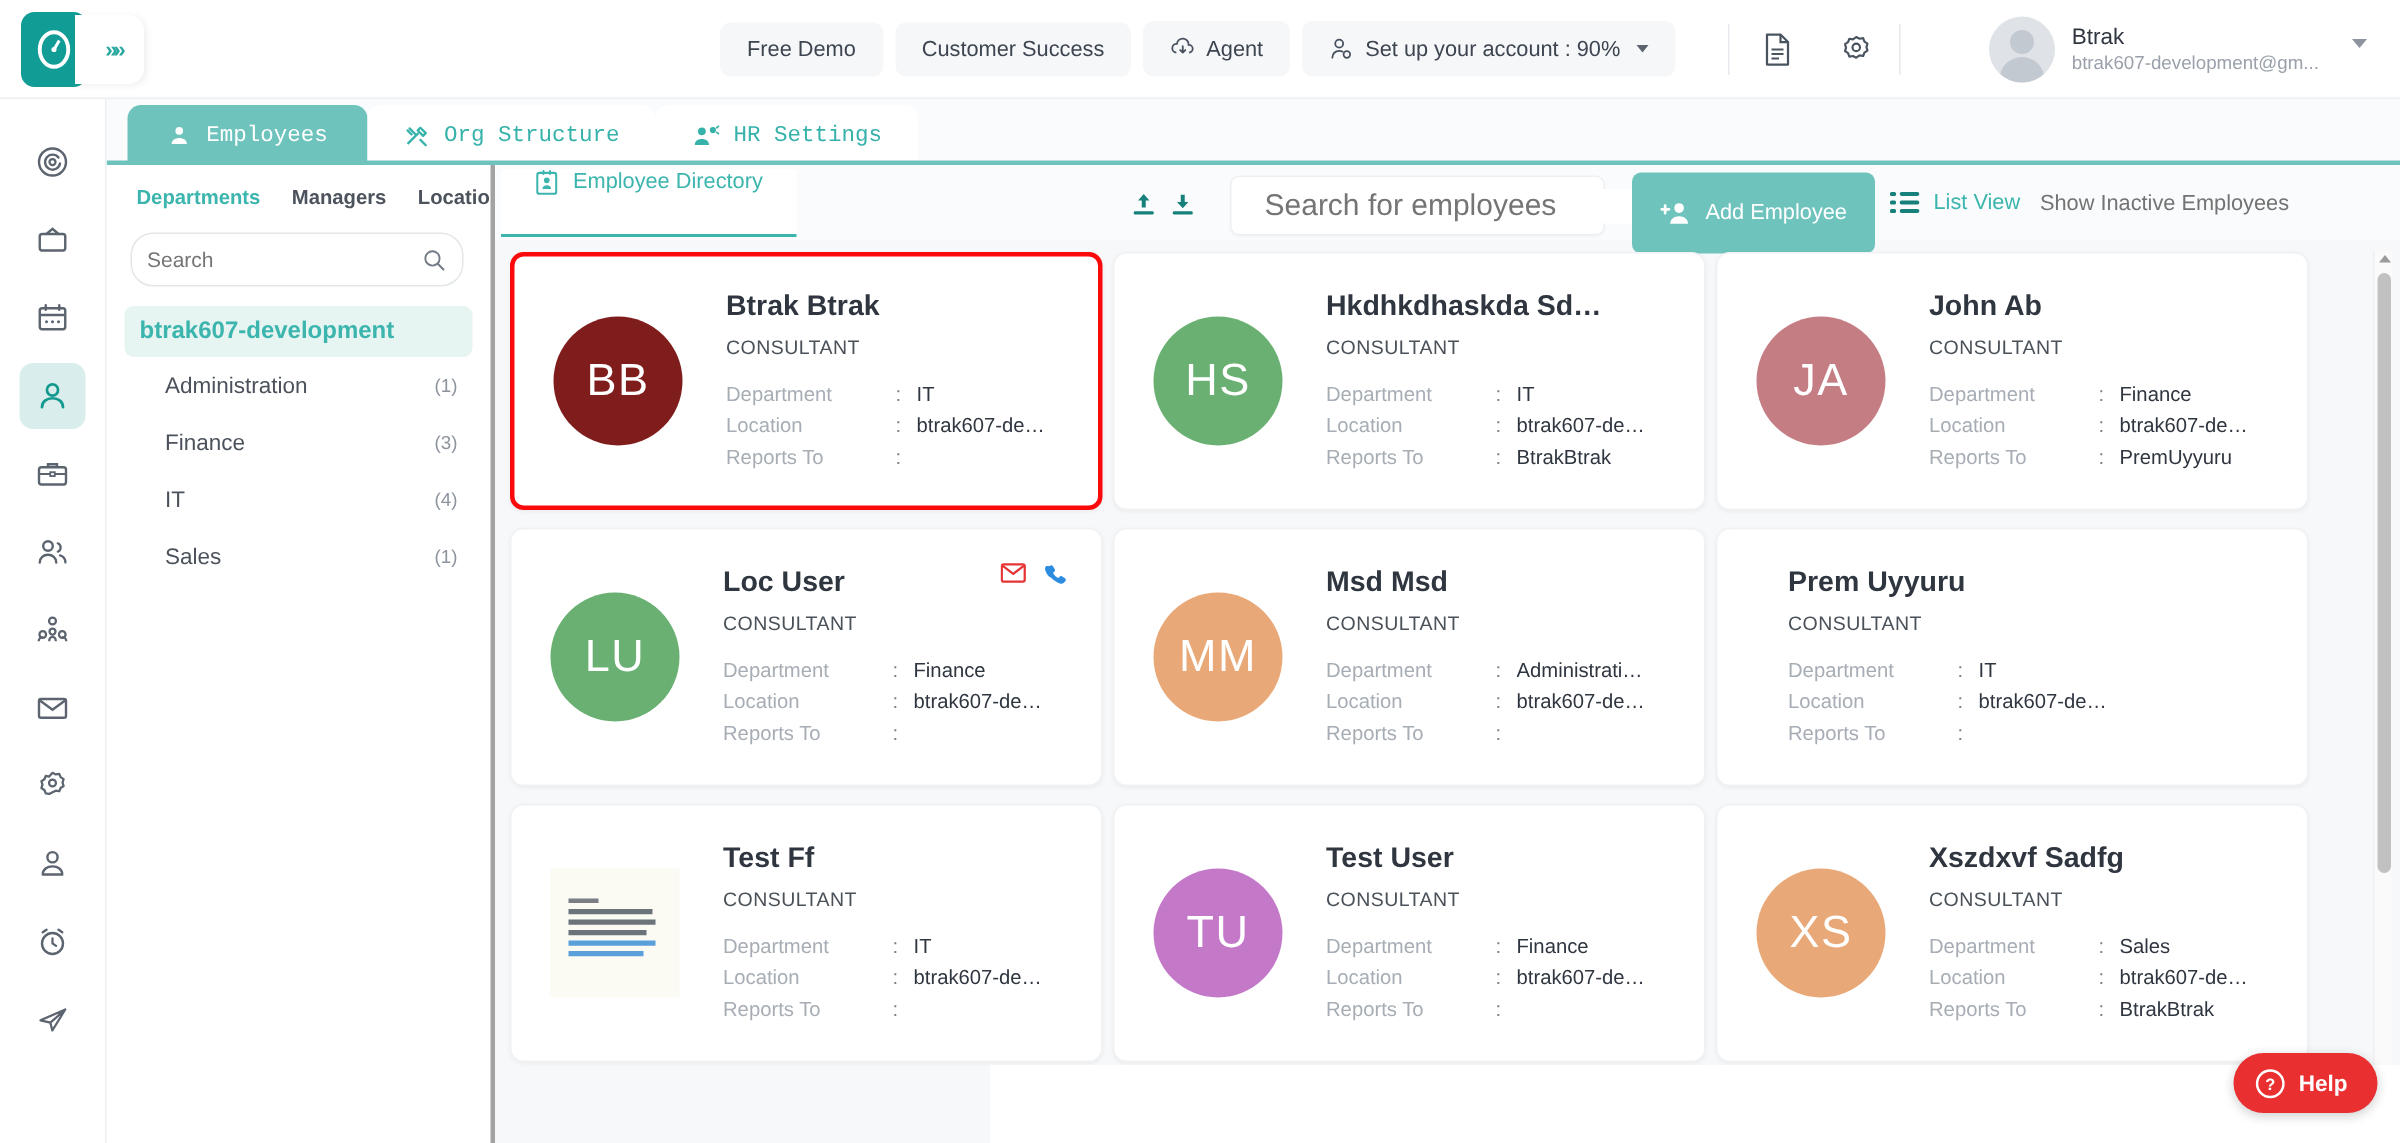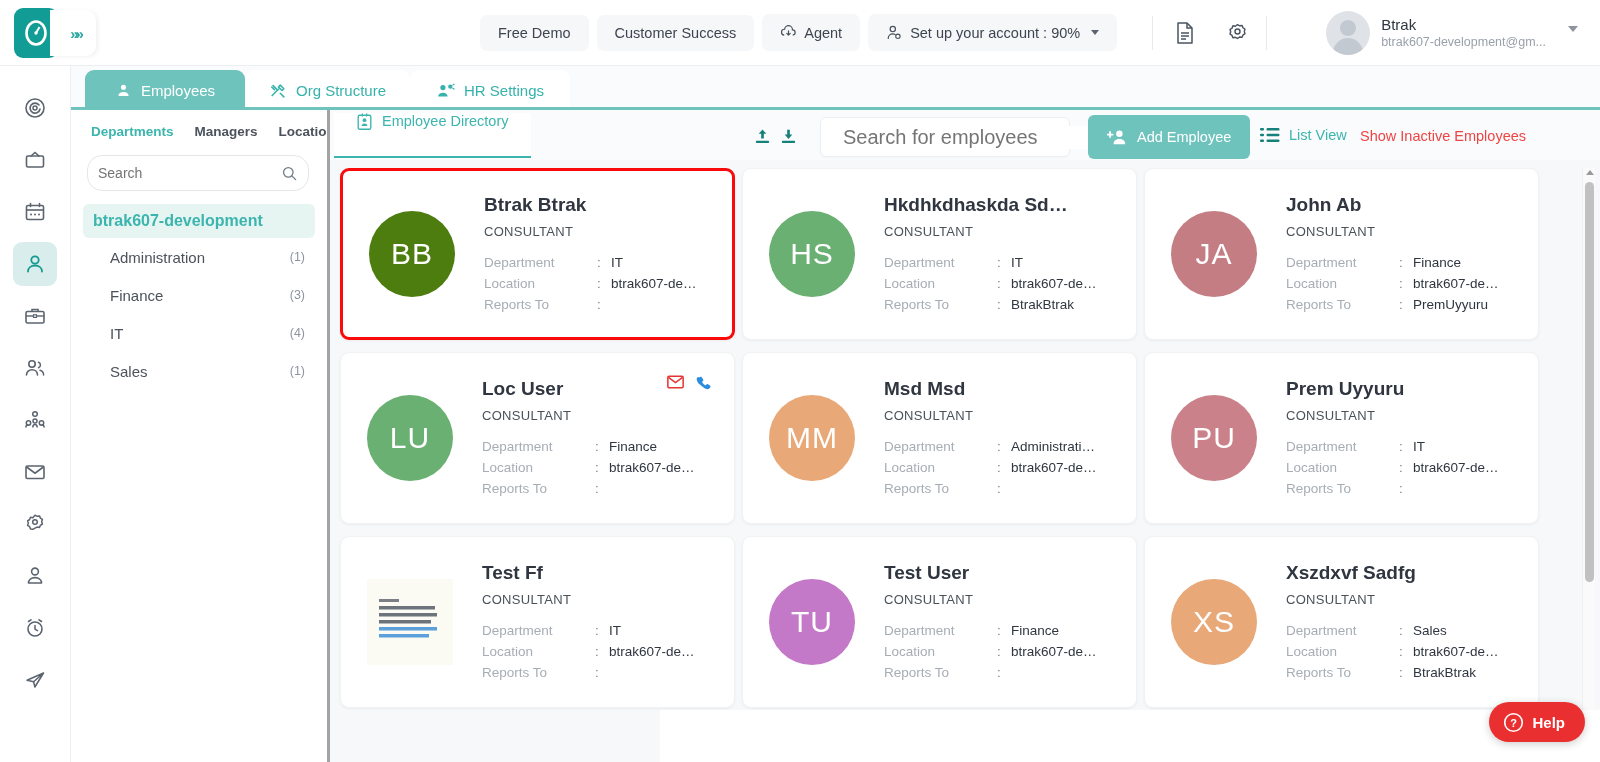--- a/index.html
+++ b/index.html
@@ -56,21 +56,21 @@
 
   
   .rail{position:absolute;left:0;top:66px;width:71px;height:696px;background:#ffffff;border-right:1px solid #eceff1;
         display:flex;flex-direction:column;align-items:center;padding-top:20px;gap:1px;z-index:15;}
   .railitem{width:44px;height:44px;border-radius:9px;display:flex;align-items:center;justify-content:center;cursor:pointer;margin-bottom:7px;}
   .railitem.active{background:#d9eeec;}
 
   
   .tabrow{position:absolute;left:71px;top:66px;width:1529px;height:45px;background:#fafbfc;display:flex;align-items:flex-end;}
   .mtab{height:41px;min-width:160px;padding:0 24px;display:flex;align-items:center;justify-content:center;gap:9px;
-        font-size:15px;border-radius:9px 9px 0 0;cursor:pointer;background:#ffffff;color:#36b2ab;white-space:nowrap;}
+        font-size:15px;border-radius:9px 9px 0 0;cursor:pointer;background:#ffffff;color:#36b2ab;white-space:nowrap;font-family:Liberation Mono, monospace;}
   .mtab.active{background:#6ec3bd;color:#ffffff;}
   .tabunderline{position:absolute;left:71px;top:107px;width:1529px;height:3px;background:#6ec3bd;}
 
   
   .leftpanel{position:absolute;left:71px;top:110px;width:259px;height:652px;background:#ffffff;border-right:3px solid #a3a3a3;}
   .lp-tabs{display:flex;align-items:center;gap:21px;padding:14px 16px 10px 20px;font-size:13.5px;font-weight:bold;overflow:hidden;white-space:nowrap;}
   .lp-tab{color:#4c535d;cursor:pointer;}
   .lp-tab.active{color:#3bb5ad;}
   .lp-search{margin:6px 18px 0 16px;height:36px;border:1px solid #e3e7ea;border-radius:15px;display:flex;align-items:center;padding:0 10px;background:#fff;}
   .lp-search input{border:none;outline:none;flex:1;font-size:14px;color:#5c636d;font-family:"Liberation Sans",sans-serif;background:transparent;}
@@ -81,24 +81,24 @@
 
   
   .content{position:absolute;left:330px;top:110px;width:1270px;height:652px;background:#f7f8f9;}
   .toolbar{position:absolute;left:0;top:0;width:1270px;height:50px;background:#fafbfc;}
   .dirtab{position:absolute;left:4px;top:3px;height:45px;padding:0 22px;background:#ffffff;display:flex;align-items:flex-start;gap:9px;
           font-size:14.5px;color:#3bb5ad;cursor:pointer;border-bottom:2.5px solid #3bb5ad;}
   .tb-ic{position:absolute;top:14px;width:24px;height:24px;display:flex;align-items:center;justify-content:center;cursor:pointer;}
   .searchbox{position:absolute;left:490px;top:7px;width:250px;height:40px;background:#ffffff;border:1px solid #edf0f2;border-radius:6px;
              display:flex;align-items:center;gap:10px;padding:0 12px;box-shadow:0 1px 2px rgba(0,0,0,.03);}
   .searchbox input{border:none;outline:none;flex:1;font-size:20px;color:#5c636d;font-family:"Liberation Sans",sans-serif;}
-  .addbtn{position:absolute;left:758px;top:5px;height:44px;padding:0 19px;background:#6ec3bd;border:none;border-radius:6px;color:#fff;
+  .addbtn{position:absolute;left:758px;top:5px;height:54px;padding:0 19px;background:#6ec3bd;border:none;border-radius:6px;color:#fff;
           font-size:14.5px;display:flex;align-items:center;gap:9px;cursor:pointer;font-family:"Liberation Sans",sans-serif;}
   .listview{position:absolute;left:930px;top:17px;display:flex;align-items:center;gap:9px;font-size:14.5px;color:#3bb5ad;cursor:pointer;}
-  .showinact{position:absolute;left:1030px;top:18px;font-size:14.5px;color:#ef4444;cursor:pointer;white-space:nowrap;}
+  .showinact{position:absolute;left:1030px;top:18px;font-size:14.5px;color:#737373;cursor:pointer;white-space:nowrap;}
 
   
   .grid{position:absolute;left:0;top:50px;width:1240px;height:602px;overflow:hidden;padding:8px 0 0 10px;}
   .row{display:flex;gap:3px;}
   .card{width:395px;height:172px;background:#ffffff;border:1px solid #f0f2f4;border-radius:9px;margin:0 4px 12px 0;
         box-shadow:0 1px 3px rgba(0,0,0,.05);position:relative;display:flex;align-items:center;padding:0 18px;cursor:pointer;}
   .card.selected{border:3px solid #fa0a0a;}
   .cav{width:86px;height:86px;border-radius:50%;display:flex;align-items:center;justify-content:center;
        color:#fff;font-size:30px;letter-spacing:1px;flex-shrink:0;margin-left:8px;}
   .cav.imgav{border-radius:0;background:#fafaf2;overflow:hidden;position:relative;}
@@ -395,21 +395,21 @@
         </svg>
         <span>List View</span>
       </div>
       <div class="showinact">Show Inactive Employees</div>
     </div>
 
     <div class="grid">
 
       <div class="row">
         <div class="card selected">
-          <div class="cav" style="background:#4d7c0f">BB</div>
+          <div class="cav" style="background:#7f1d1d">BB</div>
           <div class="cinfo">
             <div class="cname">Btrak Btrak</div>
             <div class="crole">CONSULTANT</div>
             <div class="cfields">
               <div class="cf">
                   <span class="k">Department</span>
                   <span class="c">:</span>
                   <span class="v">IT</span>
                 </div>
               <div class="cf">
@@ -531,21 +531,20 @@
               <div class="cf">
                   <span class="k">Reports To</span>
                   <span class="c">:</span>
                   <span class="v"></span>
                 </div>
             </div>
           </div>
         </div>
 
         <div class="card">
-          <div class="cav" style="background:#cb8189">PU</div>
           <div class="cinfo">
             <div class="cname">Prem Uyyuru</div>
             <div class="crole">CONSULTANT</div>
             <div class="cfields">
               <div class="cf">
                   <span class="k">Department</span>
                   <span class="c">:</span>
                   <span class="v">IT</span>
                 </div>
               <div class="cf">

